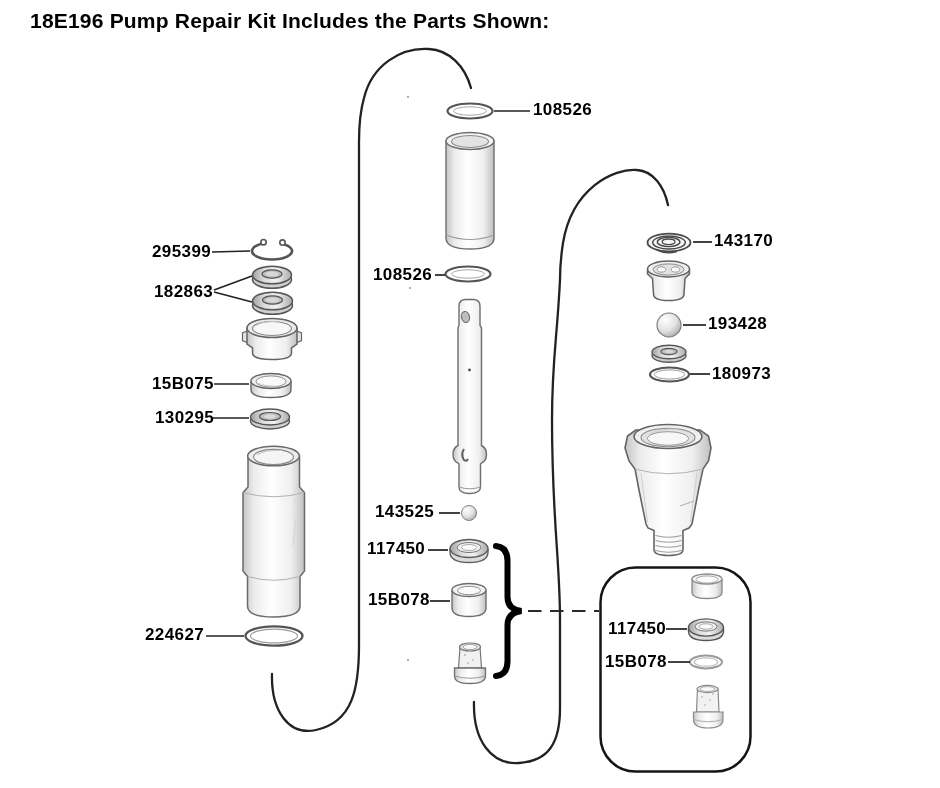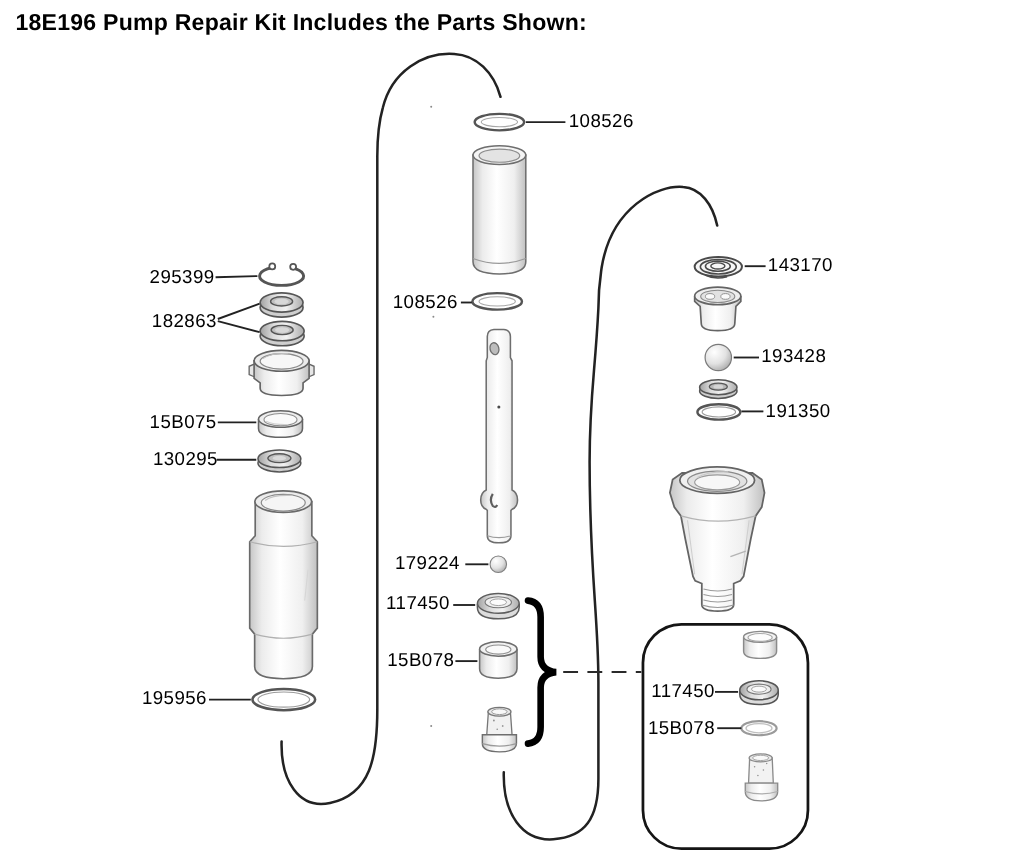--- a/index.html
+++ b/index.html
@@ -1,21 +1,21 @@
 <!DOCTYPE html>
 <html><head>
 <meta charset="utf-8">
 <style>
   html,body{margin:0;padding:0;background:#fff;}
   body{width:940px;height:788px;position:relative;overflow:hidden;
        font-family:"Liberation Sans",sans-serif;}
-  .stage{position:absolute;left:0;top:0;width:864px;height:788px;padding-left:40px;}
+  .stage{position:absolute;left:16px;top:0;width:864px;height:788px;padding-left:40px;}
   .title{position:absolute;left:14px;top:9px;font-size:21px;font-weight:bold;
          color:#000;letter-spacing:.2px;white-space:nowrap;}
-  .callout{position:absolute;font-size:17px;font-weight:normal;color:#000;
+  .callout{position:absolute;font-size:17px;font-weight:bold;color:#000;
            letter-spacing:.4px;white-space:nowrap;line-height:1.1;}
   svg{position:absolute;left:0;top:0;}
 </style>
 </head>
 <body>
 
 <div class="stage">
 
   <svg width="940" height="788" viewBox="0 0 940 788">
     <defs>
@@ -278,23 +278,23 @@
   </svg>
 
   <div class="title">18E196 Pump Repair Kit Includes the Parts Shown:</div>
 
   <div class="callout" style="left:517px;top:101px">108526</div>
   <div class="callout" style="left:136px;top:243px">295399</div>
   <div class="callout" style="left:138px;top:283px">182863</div>
   <div class="callout" style="left:357px;top:266px">108526</div>
   <div class="callout" style="left:136px;top:375px">15B075</div>
   <div class="callout" style="left:139px;top:409px">130295</div>
-  <div class="callout" style="left:129px;top:626px">195956</div>
-  <div class="callout" style="left:359px;top:503px">179224</div>
+  <div class="callout" style="left:129px;top:626px">224627</div>
+  <div class="callout" style="left:359px;top:503px">143525</div>
   <div class="callout" style="left:351px;top:540px">117450</div>
   <div class="callout" style="left:352px;top:591px">15B078</div>
   <div class="callout" style="left:698px;top:232px">143170</div>
   <div class="callout" style="left:692px;top:315px">193428</div>
-  <div class="callout" style="left:696px;top:365px">191350</div>
+  <div class="callout" style="left:696px;top:365px">180973</div>
   <div class="callout" style="left:592px;top:620px">117450</div>
   <div class="callout" style="left:589px;top:653px">15B078</div>
 
 </div>
 
 </body></html>

